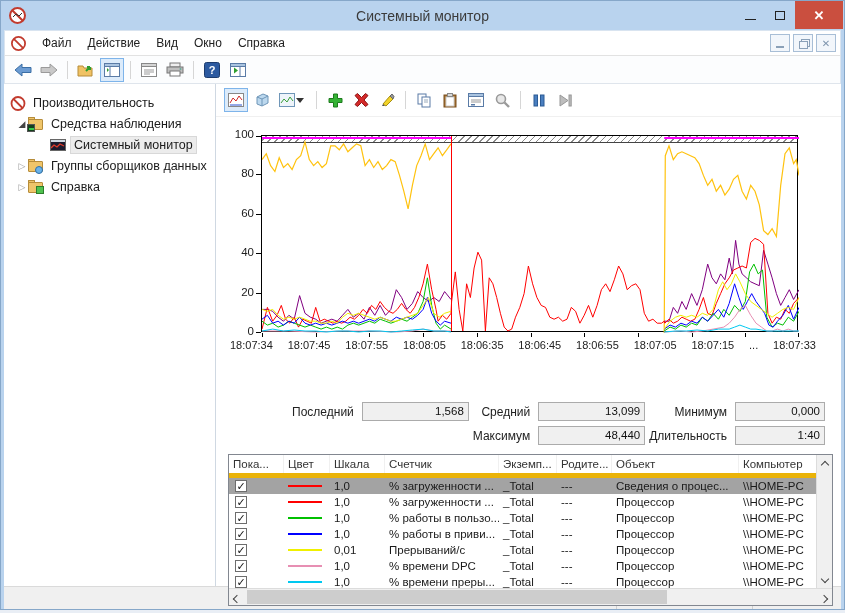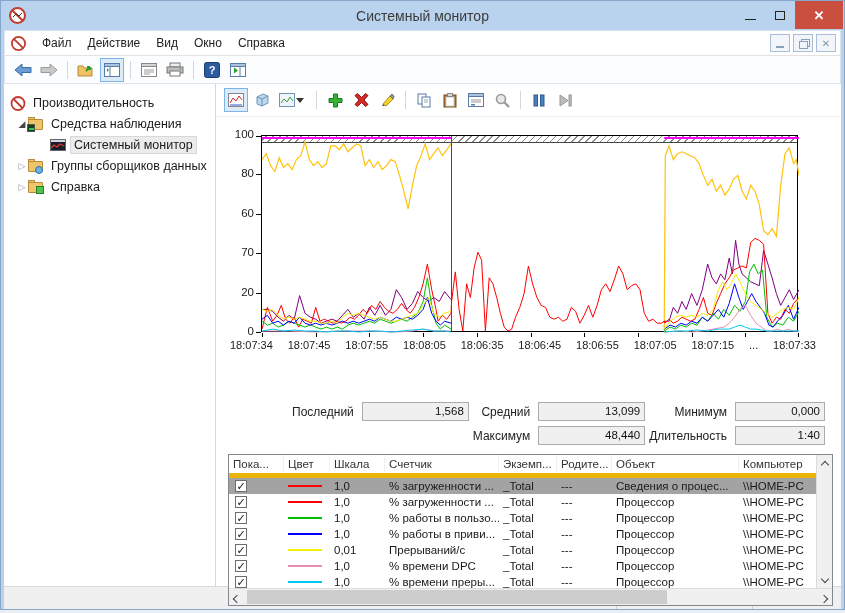--- a/index.html
+++ b/index.html
@@ -336,21 +336,21 @@
               <rect x="10" y="1" width="2.2" height="11" fill="#bdbdbd" stroke="#979797"></rect>
             </svg>
         </div>
       </div>
 
       <div class="chart-region">
         <div id="ylabels">
             <div class="ylabel" style="left: 0px; top: 11px;">100</div>
             <div class="ylabel" style="left: 0px; top: 50.4px;">80</div>
             <div class="ylabel" style="left: 0px; top: 89.8px;">60</div>
-            <div class="ylabel" style="left: 0px; top: 129.2px;">70</div>
+            <div class="ylabel" style="left: 0px; top: 129.2px;">40</div>
             <div class="ylabel" style="left: 0px; top: 168.6px;">20</div>
             <div class="ylabel" style="left: 0px; top: 208px;">0</div>
           </div>
         <div class="plot">
           <div class="hatch"></div>
           <svg id="chart-svg" width="537" height="197" viewBox="0 0 537 197">
               <polyline points="0.0,2.0 189.0,2.0" fill="none" stroke="#ff00ff" stroke-width="2"></polyline>
               <polyline points="402.2,2.0 537.0,2.0" fill="none" stroke="#ff00ff" stroke-width="2"></polyline>
               <polyline points="0.0,23.6 4.3,17.7 8.6,29.6 12.9,35.5 17.2,21.7 21.5,31.5 25.8,27.6 30.1,33.5 34.4,23.6 38.7,19.7 43.0,5.9 47.3,23.6 51.6,29.6 55.8,25.6 60.1,31.5 64.4,27.6 68.7,9.8 73.0,9.8 77.3,13.8 81.6,7.9 85.9,15.8 90.2,11.8 94.5,7.9 98.8,9.8 103.1,29.6 107.4,23.6 111.7,31.5 116.0,25.6 120.3,33.5 124.6,29.6 128.9,23.6 133.2,25.6 137.5,39.4 141.8,55.2 146.1,72.9 150.4,49.3 154.7,29.6 159.0,19.7 163.2,7.9 167.5,23.6 171.8,17.7 176.1,11.8 180.4,19.7 184.7,13.8 189.0,7.9" fill="none" stroke="#ffc20e" stroke-width="1.2"></polyline>
               <polyline points="402.2,197.0 403.3,19.7 407.0,9.8 411.3,23.6 415.6,17.7 419.9,15.8 424.2,17.7 428.5,19.7 432.8,21.7 437.1,27.6 441.4,39.4 445.7,49.3 450.0,43.3 454.3,55.2 458.6,49.3 462.9,59.1 467.2,53.2 471.5,43.3 475.8,39.4 480.1,55.2 484.4,63.0 488.7,49.3 493.0,55.2 497.3,68.9 501.6,94.6 505.9,98.5 510.1,92.6 514.4,100.5 518.7,49.3 523.0,17.7 527.3,11.8 531.6,27.6 534.3,23.6 537.0,39.4" fill="none" stroke="#ffc20e" stroke-width="1.2"></polyline>

